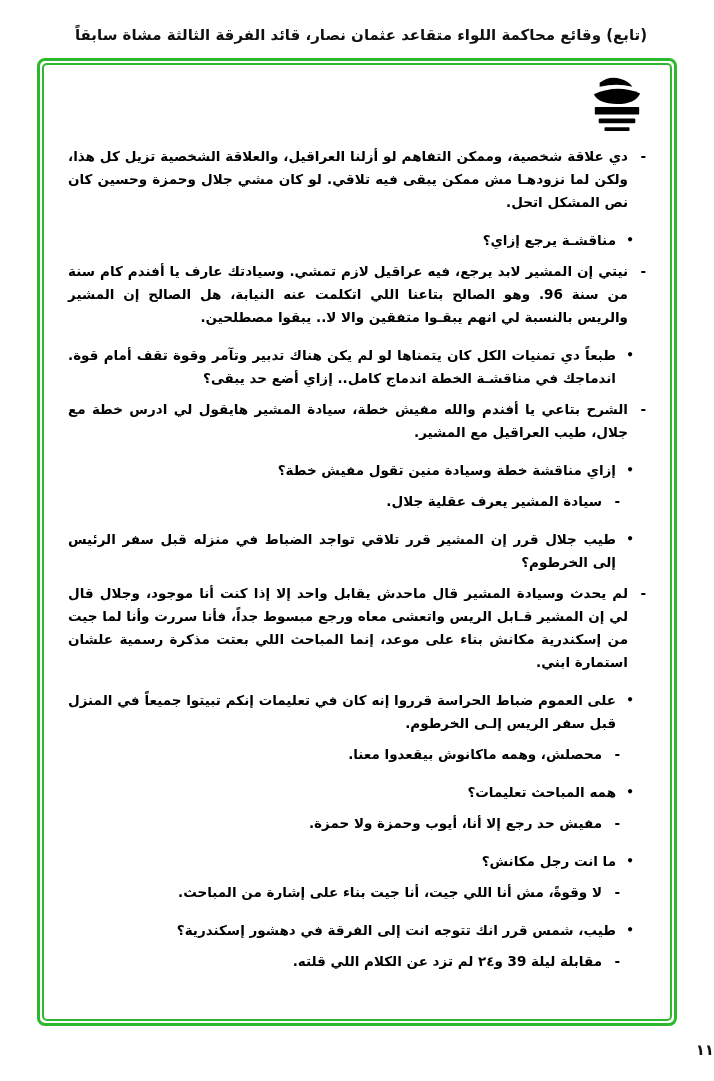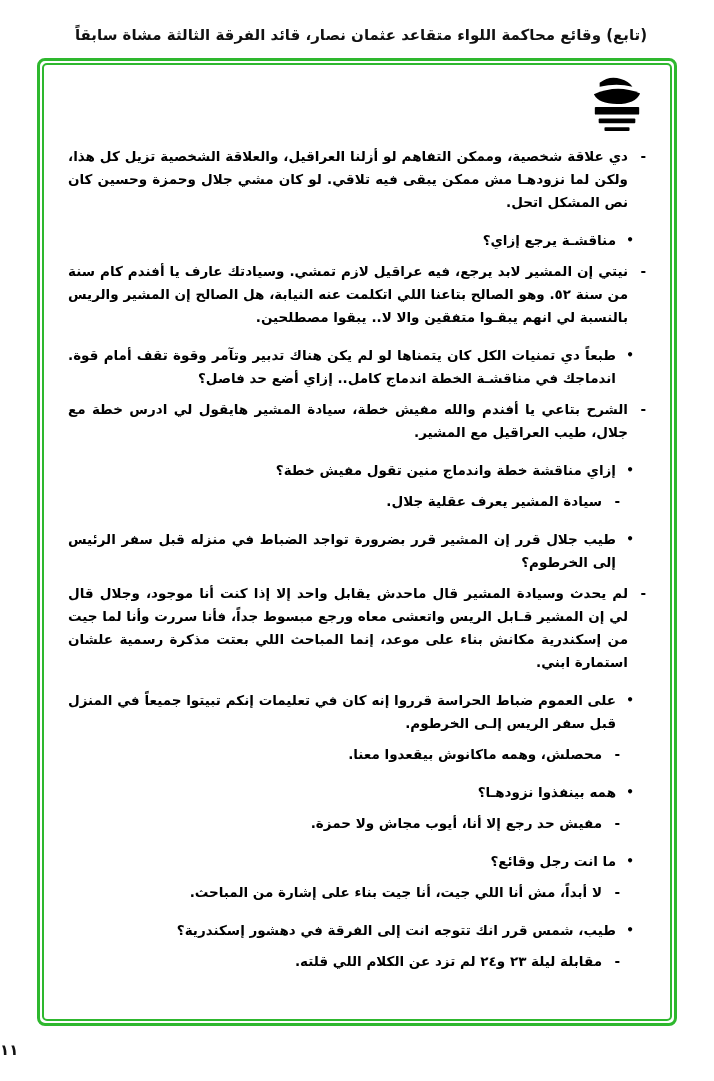--- a/index.html
+++ b/index.html
@@ -80,21 +80,21 @@
     text-align: justify;
     text-align-last: right;
   }
   .item.indent-1 { padding-right: 12px; }
   .item.indent-2 { padding-right: 26px; }
   .page-number {
     position: absolute;
     bottom: 22px;
     left: 0;
     right: 0;
-    text-align: left;
+    text-align: right;
     font-weight: bold;
     font-size: 15px;
     color: #111;
   }
 </style>
 </head>
 <body>
 
 <div class="page">
 
@@ -121,77 +121,77 @@
       <div class="item dash indent-0">
           <span class="marker">-</span>
           <span class="text">دي علاقة شخصية، وممكن التفاهم لو أزلنا العراقيل، والعلاقة الشخصية تزيل كل هذا، ولكن لما نزودهـا مش ممكن يبقى فيه تلاقي. لو كان مشي جلال وحمزة وحسين كان نص المشكل اتحل.</span>
         </div>
           <div class="item bullet indent-1">
           <span class="marker">•</span>
           <span class="text">مناقشـة يرجع إزاي؟</span>
         </div>
           <div class="item dash indent-0">
           <span class="marker">-</span>
-          <span class="text">نيتي إن المشير لابد يرجع، فيه عراقيل لازم تمشي. وسيادتك عارف يا أفندم كام سنة من سنة ٥٢. وهو الصالح بتاعنا اللي اتكلمت عنه النيابة، هل الصالح إن المشير والريس بالنسبة لي انهم يبقـوا متفقين والا لا.. يبقوا مصطلحين.</span>
+          <span class="text">نيتي إن المشير لابد يرجع، فيه عراقيل لازم تمشي. وسيادتك عارف يا أفندم كام سنة من سنة 96. وهو الصالح بتاعنا اللي اتكلمت عنه النيابة، هل الصالح إن المشير والريس بالنسبة لي انهم يبقـوا متفقين والا لا.. يبقوا مصطلحين.</span>
         </div>
           <div class="item bullet indent-1">
           <span class="marker">•</span>
-          <span class="text">طبعاً دي تمنيات الكل كان يتمناها لو لم يكن هناك تدبير وتآمر وقوة تقف أمام قوة. اندماجك في مناقشـة الخطة اندماج كامل.. إزاي أضع حد فاصل؟</span>
+          <span class="text">طبعاً دي تمنيات الكل كان يتمناها لو لم يكن هناك تدبير وتآمر وقوة تقف أمام قوة. اندماجك في مناقشـة الخطة اندماج كامل.. إزاي أضع حد يبقى؟</span>
         </div>
           <div class="item dash indent-0">
           <span class="marker">-</span>
           <span class="text">الشرح بتاعي يا أفندم والله مفيش خطة، سيادة المشير هايقول لي ادرس خطة مع جلال، طيب العراقيل مع المشير.</span>
         </div>
           <div class="item bullet indent-1">
           <span class="marker">•</span>
-          <span class="text">إزاي مناقشة خطة واندماج منين تقول مفيش خطة؟</span>
+          <span class="text">إزاي مناقشة خطة وسيادة منين تقول مفيش خطة؟</span>
         </div>
           <div class="item dash indent-2">
           <span class="marker">-</span>
           <span class="text">سيادة المشير يعرف عقلية جلال.</span>
         </div>
           <div class="item bullet indent-1">
           <span class="marker">•</span>
-          <span class="text">طيب جلال قرر إن المشير قرر بضرورة تواجد الضباط في منزله قبل سفر الرئيس إلى الخرطوم؟</span>
+          <span class="text">طيب جلال قرر إن المشير قرر تلاقي تواجد الضباط في منزله قبل سفر الرئيس إلى الخرطوم؟</span>
         </div>
           <div class="item dash indent-0">
           <span class="marker">-</span>
           <span class="text">لم يحدث وسيادة المشير قال ماحدش يقابل واحد إلا إذا كنت أنا موجود، وجلال قال لي إن المشير قـابل الريس واتعشى معاه ورجع مبسوط جداً، فأنا سررت وأنا لما جيت من إسكندرية مكانش بناء على موعد، إنما المباحث اللي بعتت مذكرة رسمية علشان استمارة ابني.</span>
         </div>
           <div class="item bullet indent-1">
           <span class="marker">•</span>
           <span class="text">على العموم ضباط الحراسة قرروا إنه كان في تعليمات إنكم تبيتوا جميعاً في المنزل قبل سفر الريس إلـى الخرطوم.</span>
         </div>
           <div class="item dash indent-2">
           <span class="marker">-</span>
           <span class="text">محصلش، وهمه ماكانوش بيقعدوا معنا.</span>
         </div>
           <div class="item bullet indent-1">
           <span class="marker">•</span>
-          <span class="text">همه بينفذوا نزودهـا؟</span>
+          <span class="text">همه المباحث تعليمات؟</span>
         </div>
           <div class="item dash indent-2">
           <span class="marker">-</span>
-          <span class="text">مفيش حد رجع إلا أنا، أيوب مجاش ولا حمزة.</span>
+          <span class="text">مفيش حد رجع إلا أنا، أيوب وحمزة ولا حمزة.</span>
         </div>
           <div class="item bullet indent-1">
           <span class="marker">•</span>
-          <span class="text">ما انت رجل وقائع؟</span>
+          <span class="text">ما انت رجل مكانش؟</span>
         </div>
           <div class="item dash indent-2">
           <span class="marker">-</span>
-          <span class="text">لا أبداً، مش أنا اللي جيت، أنا جيت بناء على إشارة من المباحث.</span>
+          <span class="text">لا وقوةً، مش أنا اللي جيت، أنا جيت بناء على إشارة من المباحث.</span>
         </div>
           <div class="item bullet indent-1">
           <span class="marker">•</span>
           <span class="text">طيب، شمس قرر انك تتوجه انت إلى الفرقة في دهشور إسكندرية؟</span>
         </div>
           <div class="item dash indent-2">
           <span class="marker">-</span>
-          <span class="text">مقابلة ليلة ٢٣ و٢٤ لم تزد عن الكلام اللي قلته.</span>
+          <span class="text">مقابلة ليلة 39 و٢٤ لم تزد عن الكلام اللي قلته.</span>
         </div>
         </div>
 
     </div>
   </div>
 
   <div class="page-number">١١</div>
 
 </div>
 

